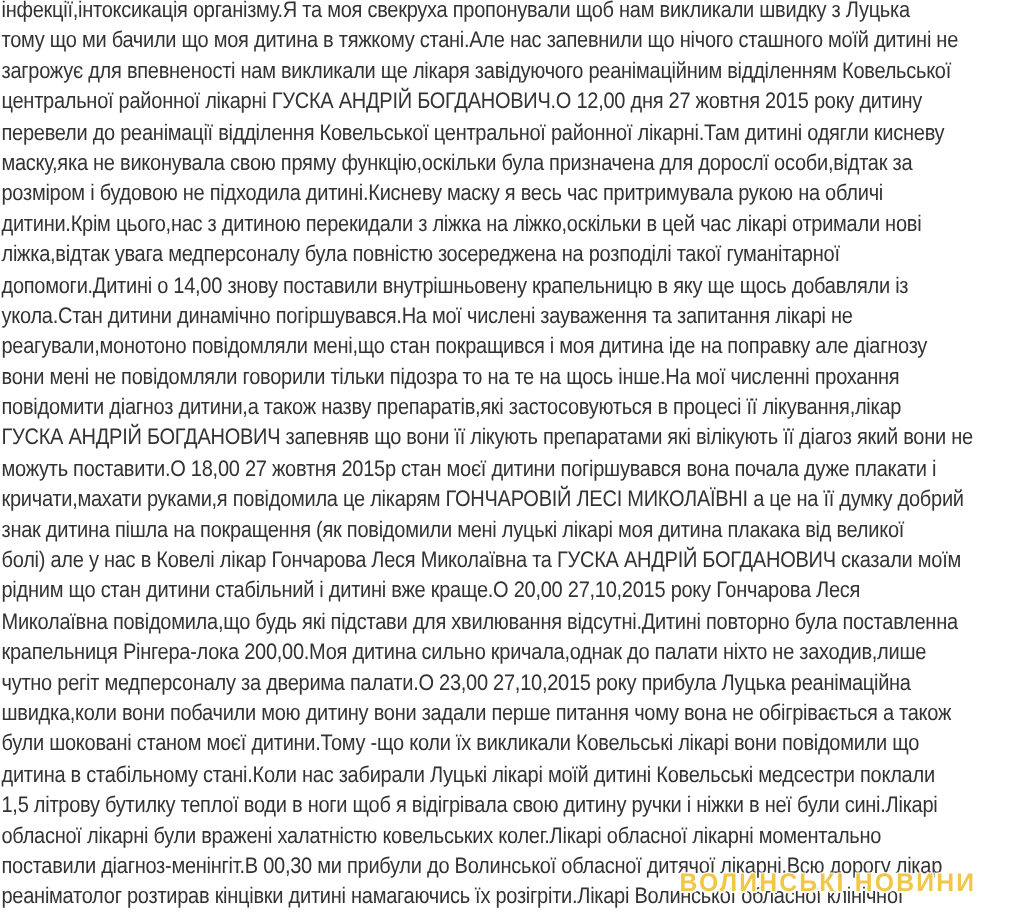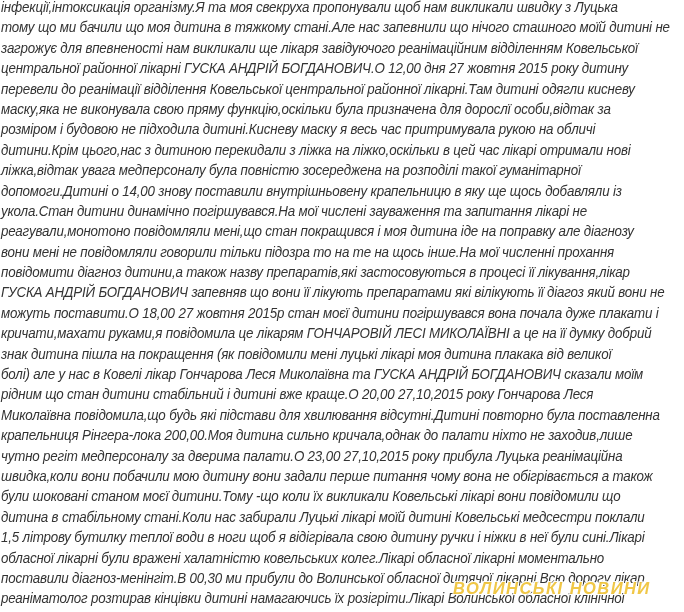--- a/index.html
+++ b/index.html
@@ -9,21 +9,20 @@
     height: 612px;
     background: #ffffff;
     overflow: hidden;
   }
   .page {
     position: relative;
     width: 676px;
     height: 612px;
     background: #ffffff;
     overflow: hidden;
-    font-style: italic;
   }
   .article {
     position: absolute;
     top: -3px;
     left: 1px;
     width: 780px;
     transform: scaleX(0.89);
     transform-origin: 0 0;
     font-family: "Liberation Sans", sans-serif;
     font-size: 15px;

